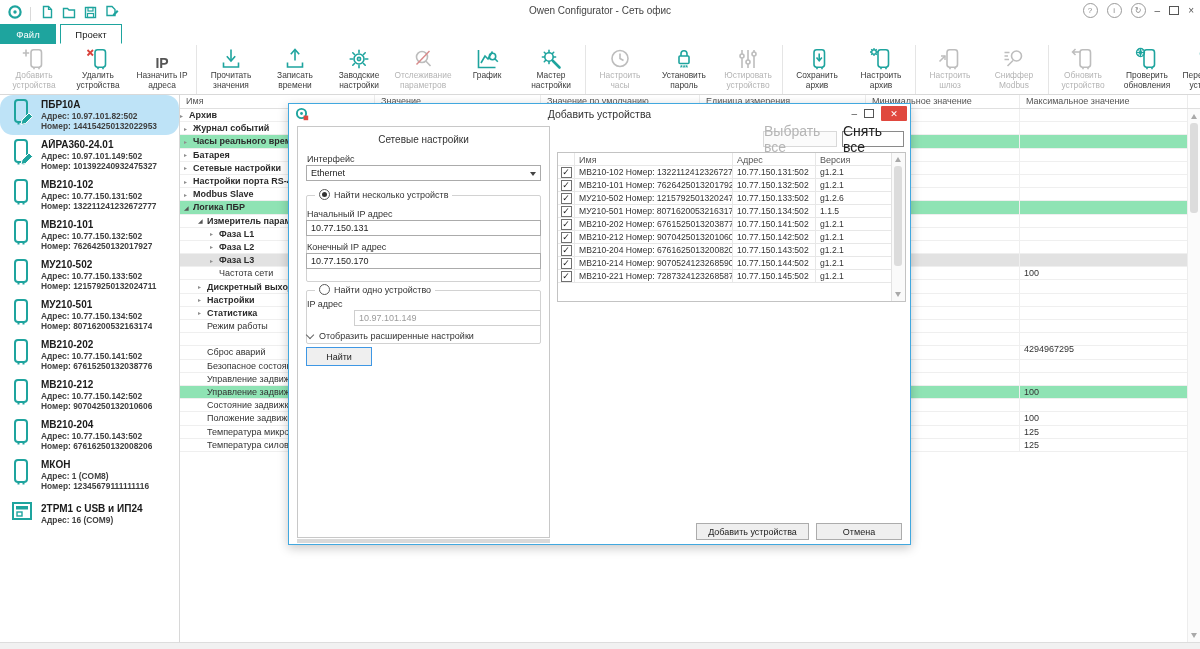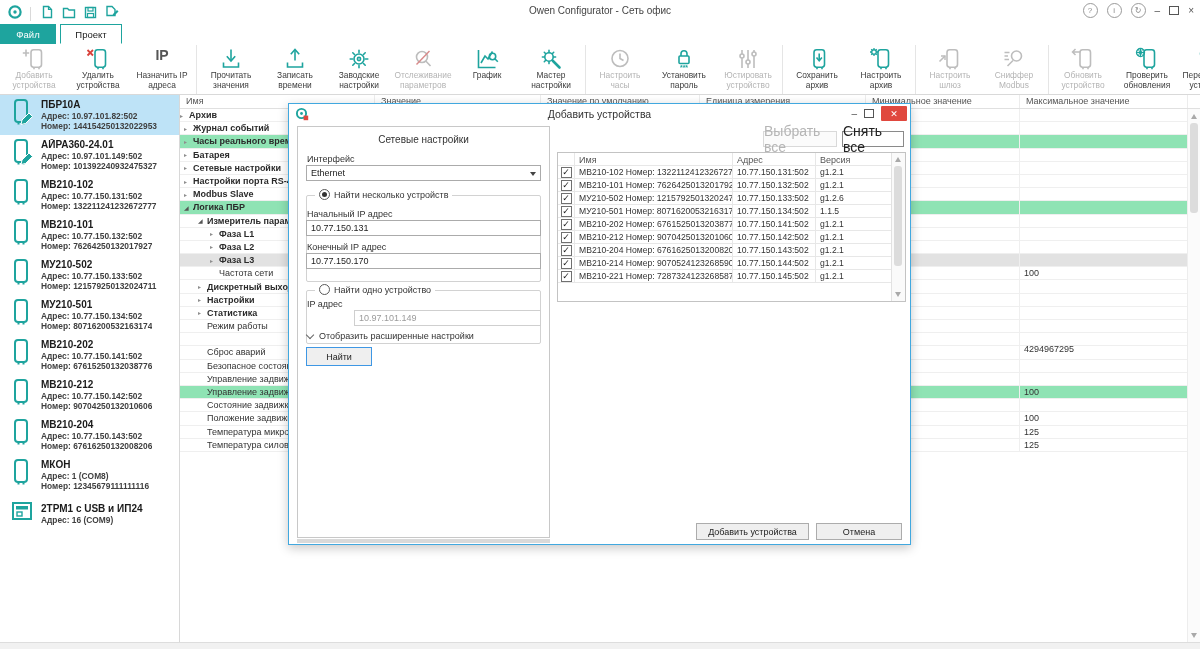--- a/index.html
+++ b/index.html
@@ -17,27 +17,27 @@
   .restore{width:8px;height:7px;border:1px solid #555;display:inline-block;}
   
   #tabstrip{position:absolute;left:0;top:24px;width:100%;height:21px;border-bottom:1px solid #e3e3e3;}
   .tab{position:absolute;top:0;height:20px;display:flex;align-items:center;justify-content:center;font-size:9.5px;}
   #tab-file{left:0;width:56px;background:#1EA49E;color:#fff;}
   #tab-project{left:60px;width:62px;background:#fff;color:#222;border:1px solid #1EA49E;border-bottom:1px solid #fff;height:20px;box-sizing:border-box;}
   
   #ribbon{position:absolute;left:0;top:45px;width:100%;height:49px;border-bottom:1px solid #d9d9d9;display:flex;background:#fff;}
   .rgroup{display:flex;align-items:flex-start;padding:1px 2px 0 2px;border-right:1px solid #e5e5e5;}
   .rbtn{width:62px;padding:1px 1px;display:flex;flex-direction:column;align-items:center;cursor:default;}
-  .rbtn .ric{height:24px;display:flex;align-items:flex-start;justify-content:center;}
+  .rbtn .ric{height:24px;display:flex;align-items:flex-end;justify-content:center;}
   .rbtn .rlb{font-size:8.4px;line-height:9.6px;text-align:center;color:#3c3c3c;white-space:normal;}
   .rbtn.dis .rlb{color:#b4b4b4;}
   .ipgl{font-size:14px;font-weight:bold;color:#555;letter-spacing:0;}
   
   #sidebar{position:absolute;left:0;top:95px;width:180px;bottom:6px;border-right:1px solid #d8d8d8;background:#fff;overflow:hidden;box-sizing:border-box;}
-  .dev{display:flex;align-items:center;gap:7px;padding:3px 4px 3px 10px;}
+  .dev{display:flex;align-items:center;gap:7px;padding:3px 4px 3px 10px;border-radius:13px;}
   .dev.sel{background:#BEE3F7;}
   .dev .dtxt{overflow:hidden;}
   .dev .dname{font-size:10px;font-weight:bold;color:#1b1b1b;line-height:12px;white-space:nowrap;}
   .dev .dline{font-size:8.4px;color:#3f3f3f;line-height:10.5px;white-space:nowrap;font-weight:bold;}
   
   #main{position:absolute;left:180px;top:95px;right:0;bottom:6px;background:#fff;overflow:hidden;}
   #mthead{display:grid;grid-template-columns:195px 166px 159px 166px 154px 168px;height:13px;border-bottom:1px solid #e0e0e0;}
   #mthead>div{font-size:9px;color:#555;padding:1px 0 0 6px;border-right:1px solid #ececec;overflow:hidden;white-space:nowrap;}
   .trow{display:grid;grid-template-columns:195px 166px 159px 166px 154px 168px;height:12.2px;border-bottom:1px solid #efefef;}
   .trow>div{border-right:1px solid #efefef;display:flex;align-items:center;padding:0 4px;font-size:9px;color:#333;overflow:hidden;white-space:nowrap;}

